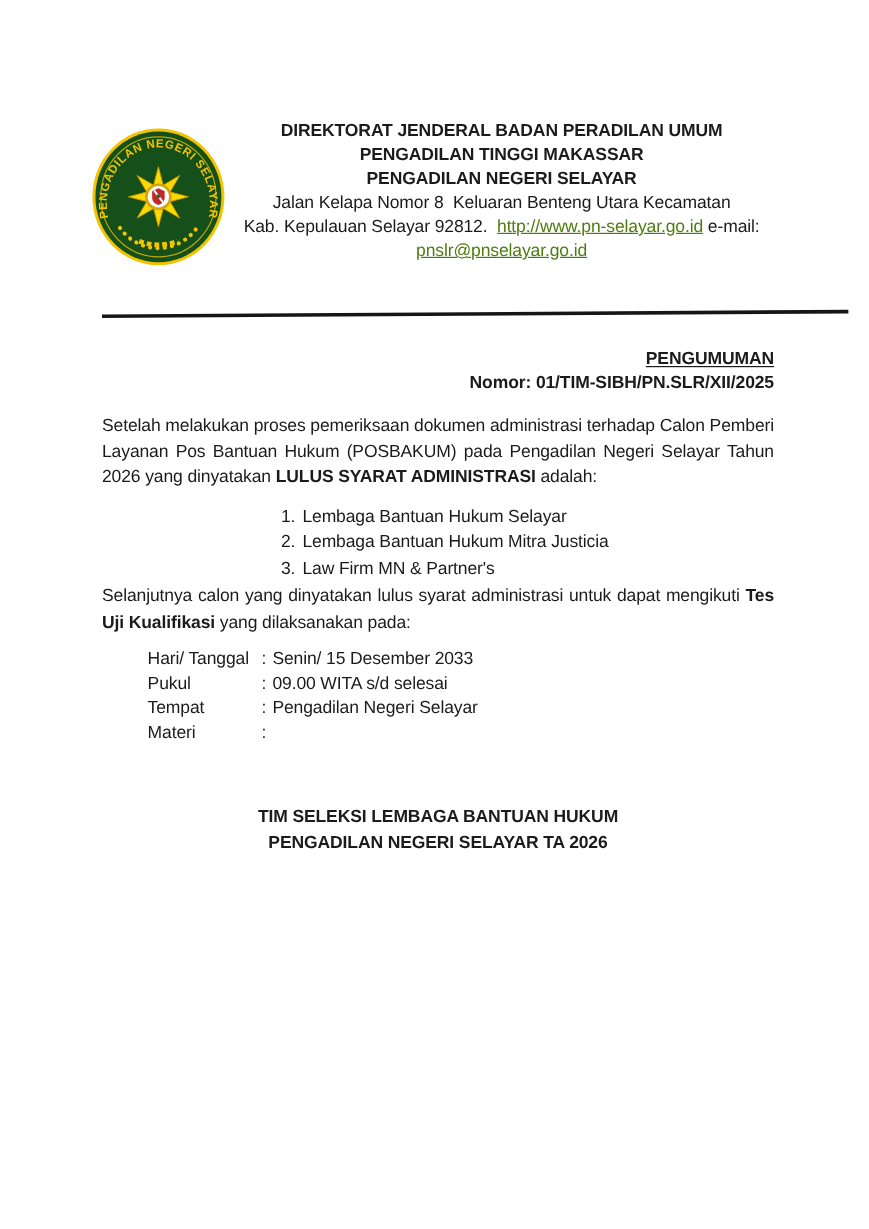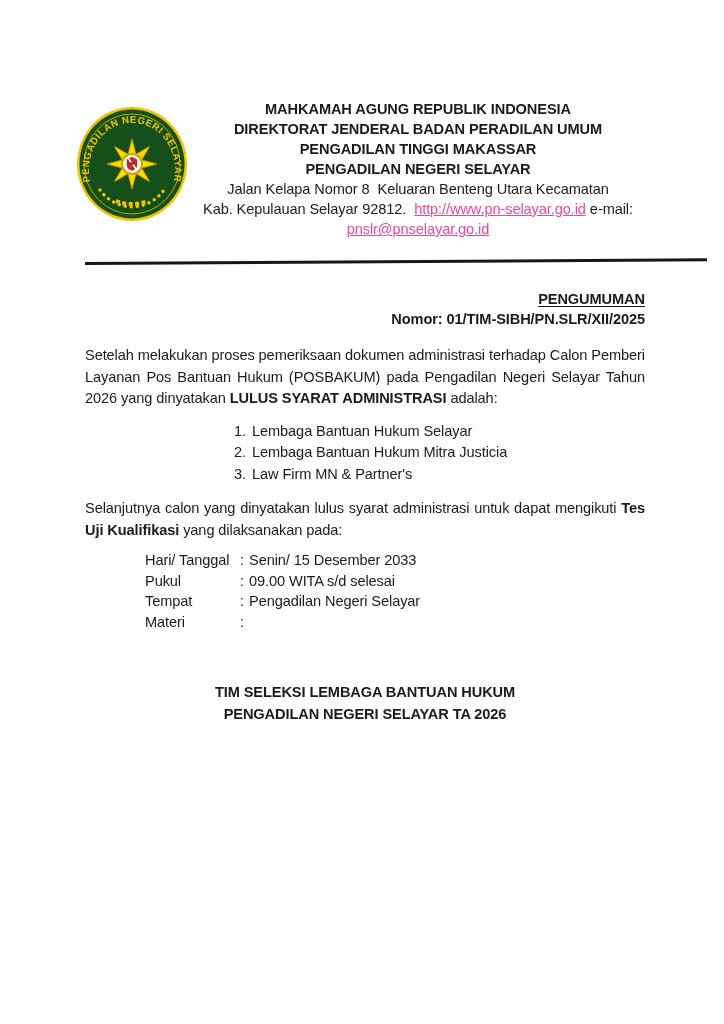--- a/index.html
+++ b/index.html
@@ -8,36 +8,36 @@
   .page {
     position:relative; width:724px; height:1024px; background:#fff;
     overflow:hidden; font-size:14.6px; letter-spacing:-0.1px;
   }
   
   .letterhead { position:relative; height:262px; }
   .seal { position:absolute; left:76px; top:106px; width:112px; height:116px; }
   .lh-text { position:absolute; left:168px; top:99px; width:500px; text-align:center; line-height:20px; }
   .lh-bold { font-weight:bold; }
   .pre-space { white-space:pre-wrap; }
-  .link { color:#ec4899; text-decoration:underline; cursor:pointer; }
+  .link { color:#4d7c0f; text-decoration:underline; cursor:pointer; }
   
   .rule { margin-left:85px; width:622px; border-top:3px solid #161616;
           transform:rotate(-0.35deg); transform-origin:left center; }
   
   .content { padding:24px 79px 0 85px; }
   .title-wrap { text-align:right; line-height:20px; }
   .doc-title { font-weight:bold; text-decoration:underline; text-underline-offset:2px; }
   .doc-number { font-weight:bold; }
   .para { line-height:21.5px; }
   .justify { text-align:justify; }
   .intro { margin-top:16px; }
   .candidates { margin-top:11px; padding-left:165px; line-height:21.5px; }
   .candidates li { padding-left:2px; }
-  .followup { margin-top:13px; }
-  .details { margin-top:9px; margin-left:60px; line-height:20.5px; }
+  .followup { margin-top:2px; }
+  .details { margin-top:9px; margin-left:38px; line-height:20.5px; }
   .detail-row { display:flex; align-items:flex-start; }
   .detail-label { width:95px; flex:0 0 95px; }
   .detail-colon { width:9px; flex:0 0 9px; }
   .detail-value { flex:1; }
   .materi-list { list-style-position:inside; }
   .materi-list li { padding-left:0; }
   .closing { margin-top:5px; }
   .signoff { margin-top:50px; text-align:center; font-weight:bold; line-height:21.5px; }
 </style>
 </head>
@@ -63,21 +63,20 @@
         <path d="M56,50.8 l5.2,2.6 v5.6 q0,4.2 -5.2,5.8 q-5.2,-1.6 -5.2,-5.8 v-5.6 z" fill="#c3272b"></path>
         <path d="M52.5,52.8 L60.5,63.5" stroke="#ffffff" stroke-width="1.6"></path>
         <circle cx="56" cy="57.5" r="1.6" fill="#1c6b24"></circle>
 
         <path d="M24,84 A40,42 0 0 0 88,84" fill="none" stroke="#f2c300" stroke-width="3.4" stroke-dasharray="0.1 6" stroke-linecap="round"></path>
         <path d="M40,95 Q56,101 72,95" fill="none" stroke="#f2c300" stroke-width="4" stroke-dasharray="4 2.5"></path>
       </svg>
     </div>
 
     <div class="lh-text">
-      <div class="lh-bold">MAHKAMAH AGUNG REPUBLIK INDONESIA</div>
       <div class="lh-bold">DIREKTORAT JENDERAL BADAN PERADILAN UMUM</div>
       <div class="lh-bold">PENGADILAN TINGGI MAKASSAR</div>
       <div class="lh-bold">PENGADILAN NEGERI SELAYAR</div>
       <div class="pre-space">Jalan Kelapa Nomor 8  Keluaran Benteng Utara Kecamatan</div>
       <div><span class="pre-space">Kab. Kepulauan Selayar 92812. </span> <a class="link">http://www.pn-selayar.go.id</a> <span>e-mail:</span></div>
       <div><a class="link">pnslr@pnselayar.go.id</a></div>
     </div>
   </div>
 
   <div class="rule"></div>

